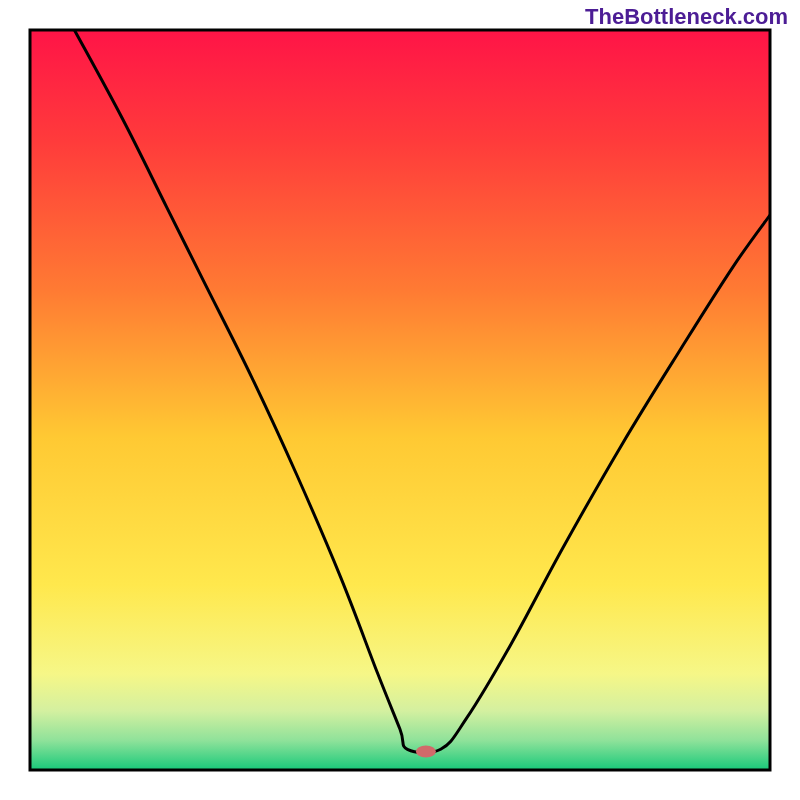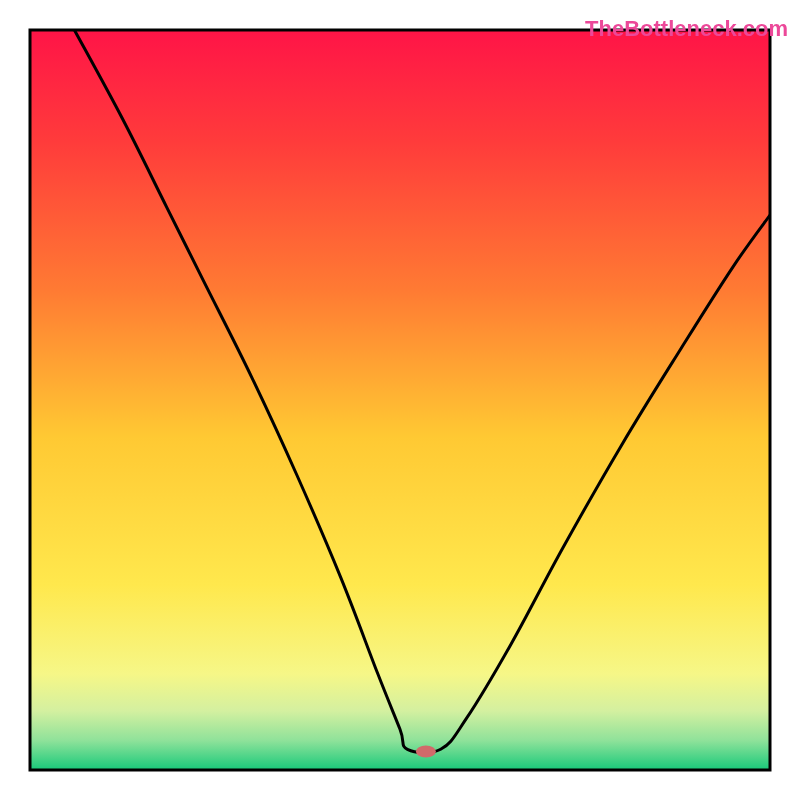--- a/index.html
+++ b/index.html
@@ -10,25 +10,25 @@
     background: #ffffff;
     font-family: Arial, Helvetica, sans-serif;
   }
   .chart-container {
     position: relative;
     width: 800px;
     height: 800px;
   }
   .watermark {
     position: absolute;
-    top: 16px;
+    top: 4px;
     right: 12px;
     font-size: 22px;
     font-weight: bold;
-    color: #ec4899;
+    color: #4c1d95;
     z-index: 10;
   }
   svg {
     display: block;
   }
 </style>
 </head>
 <body>
 <div class="chart-container">
 

